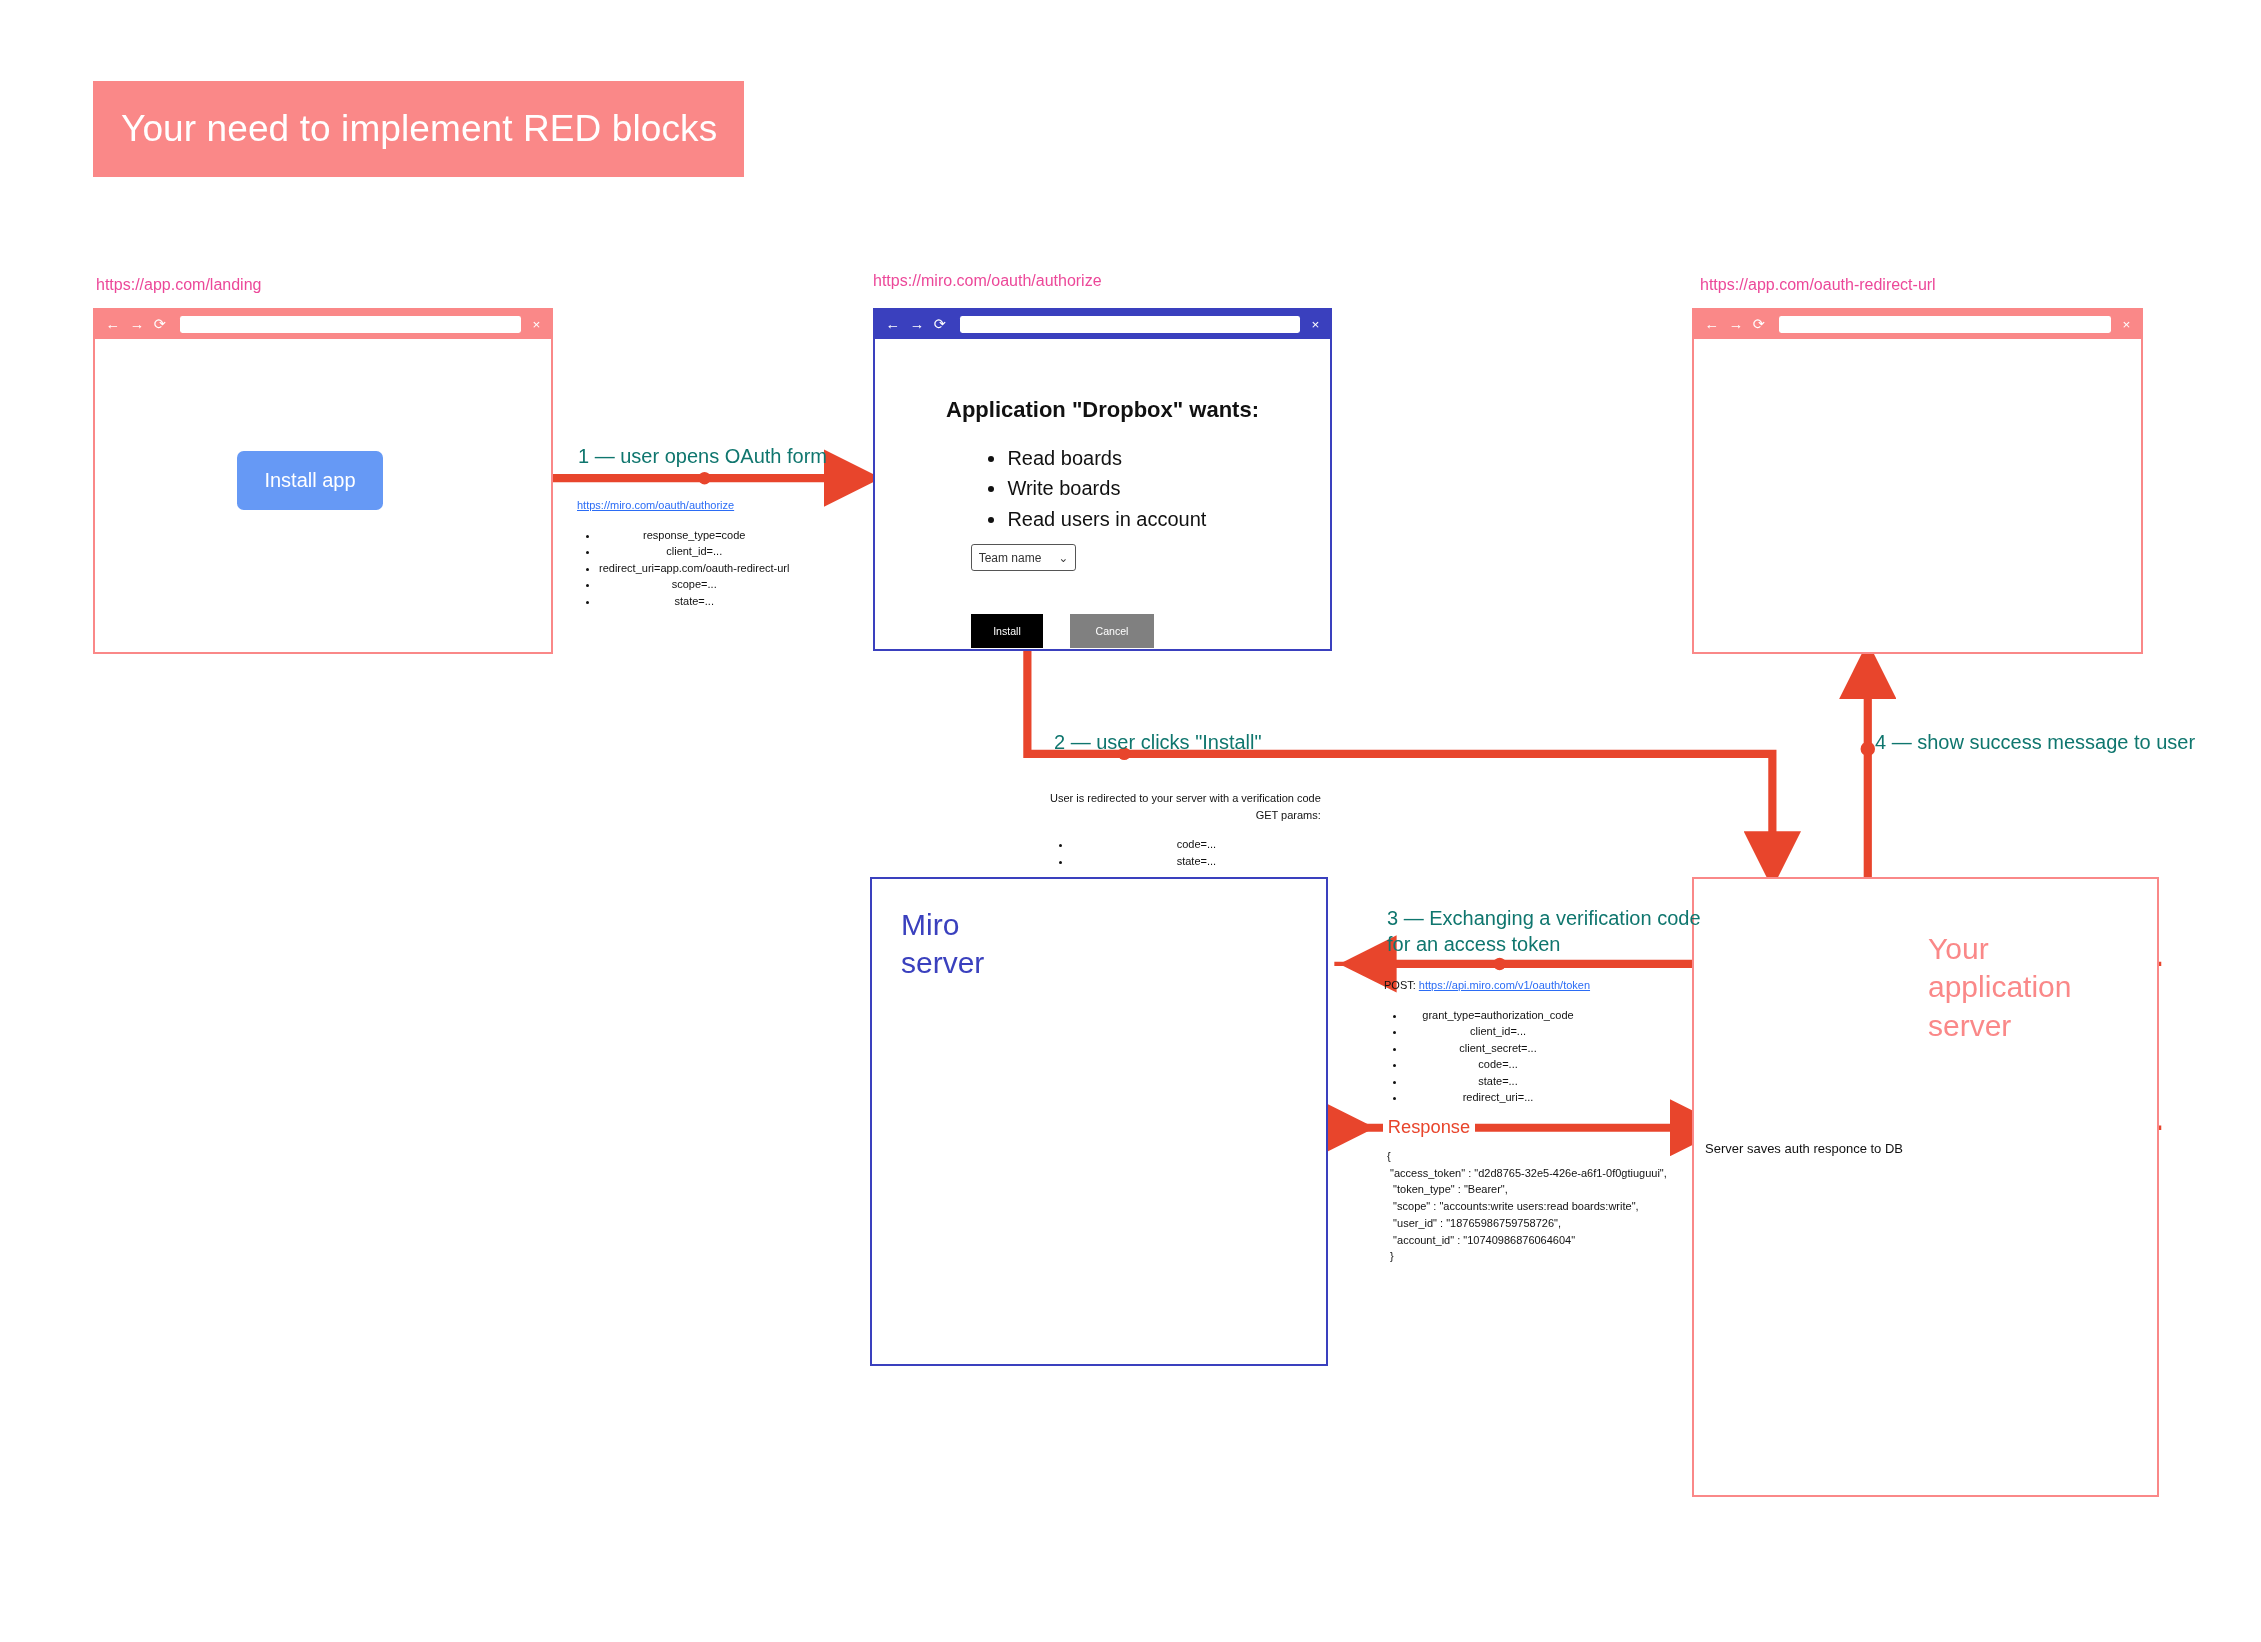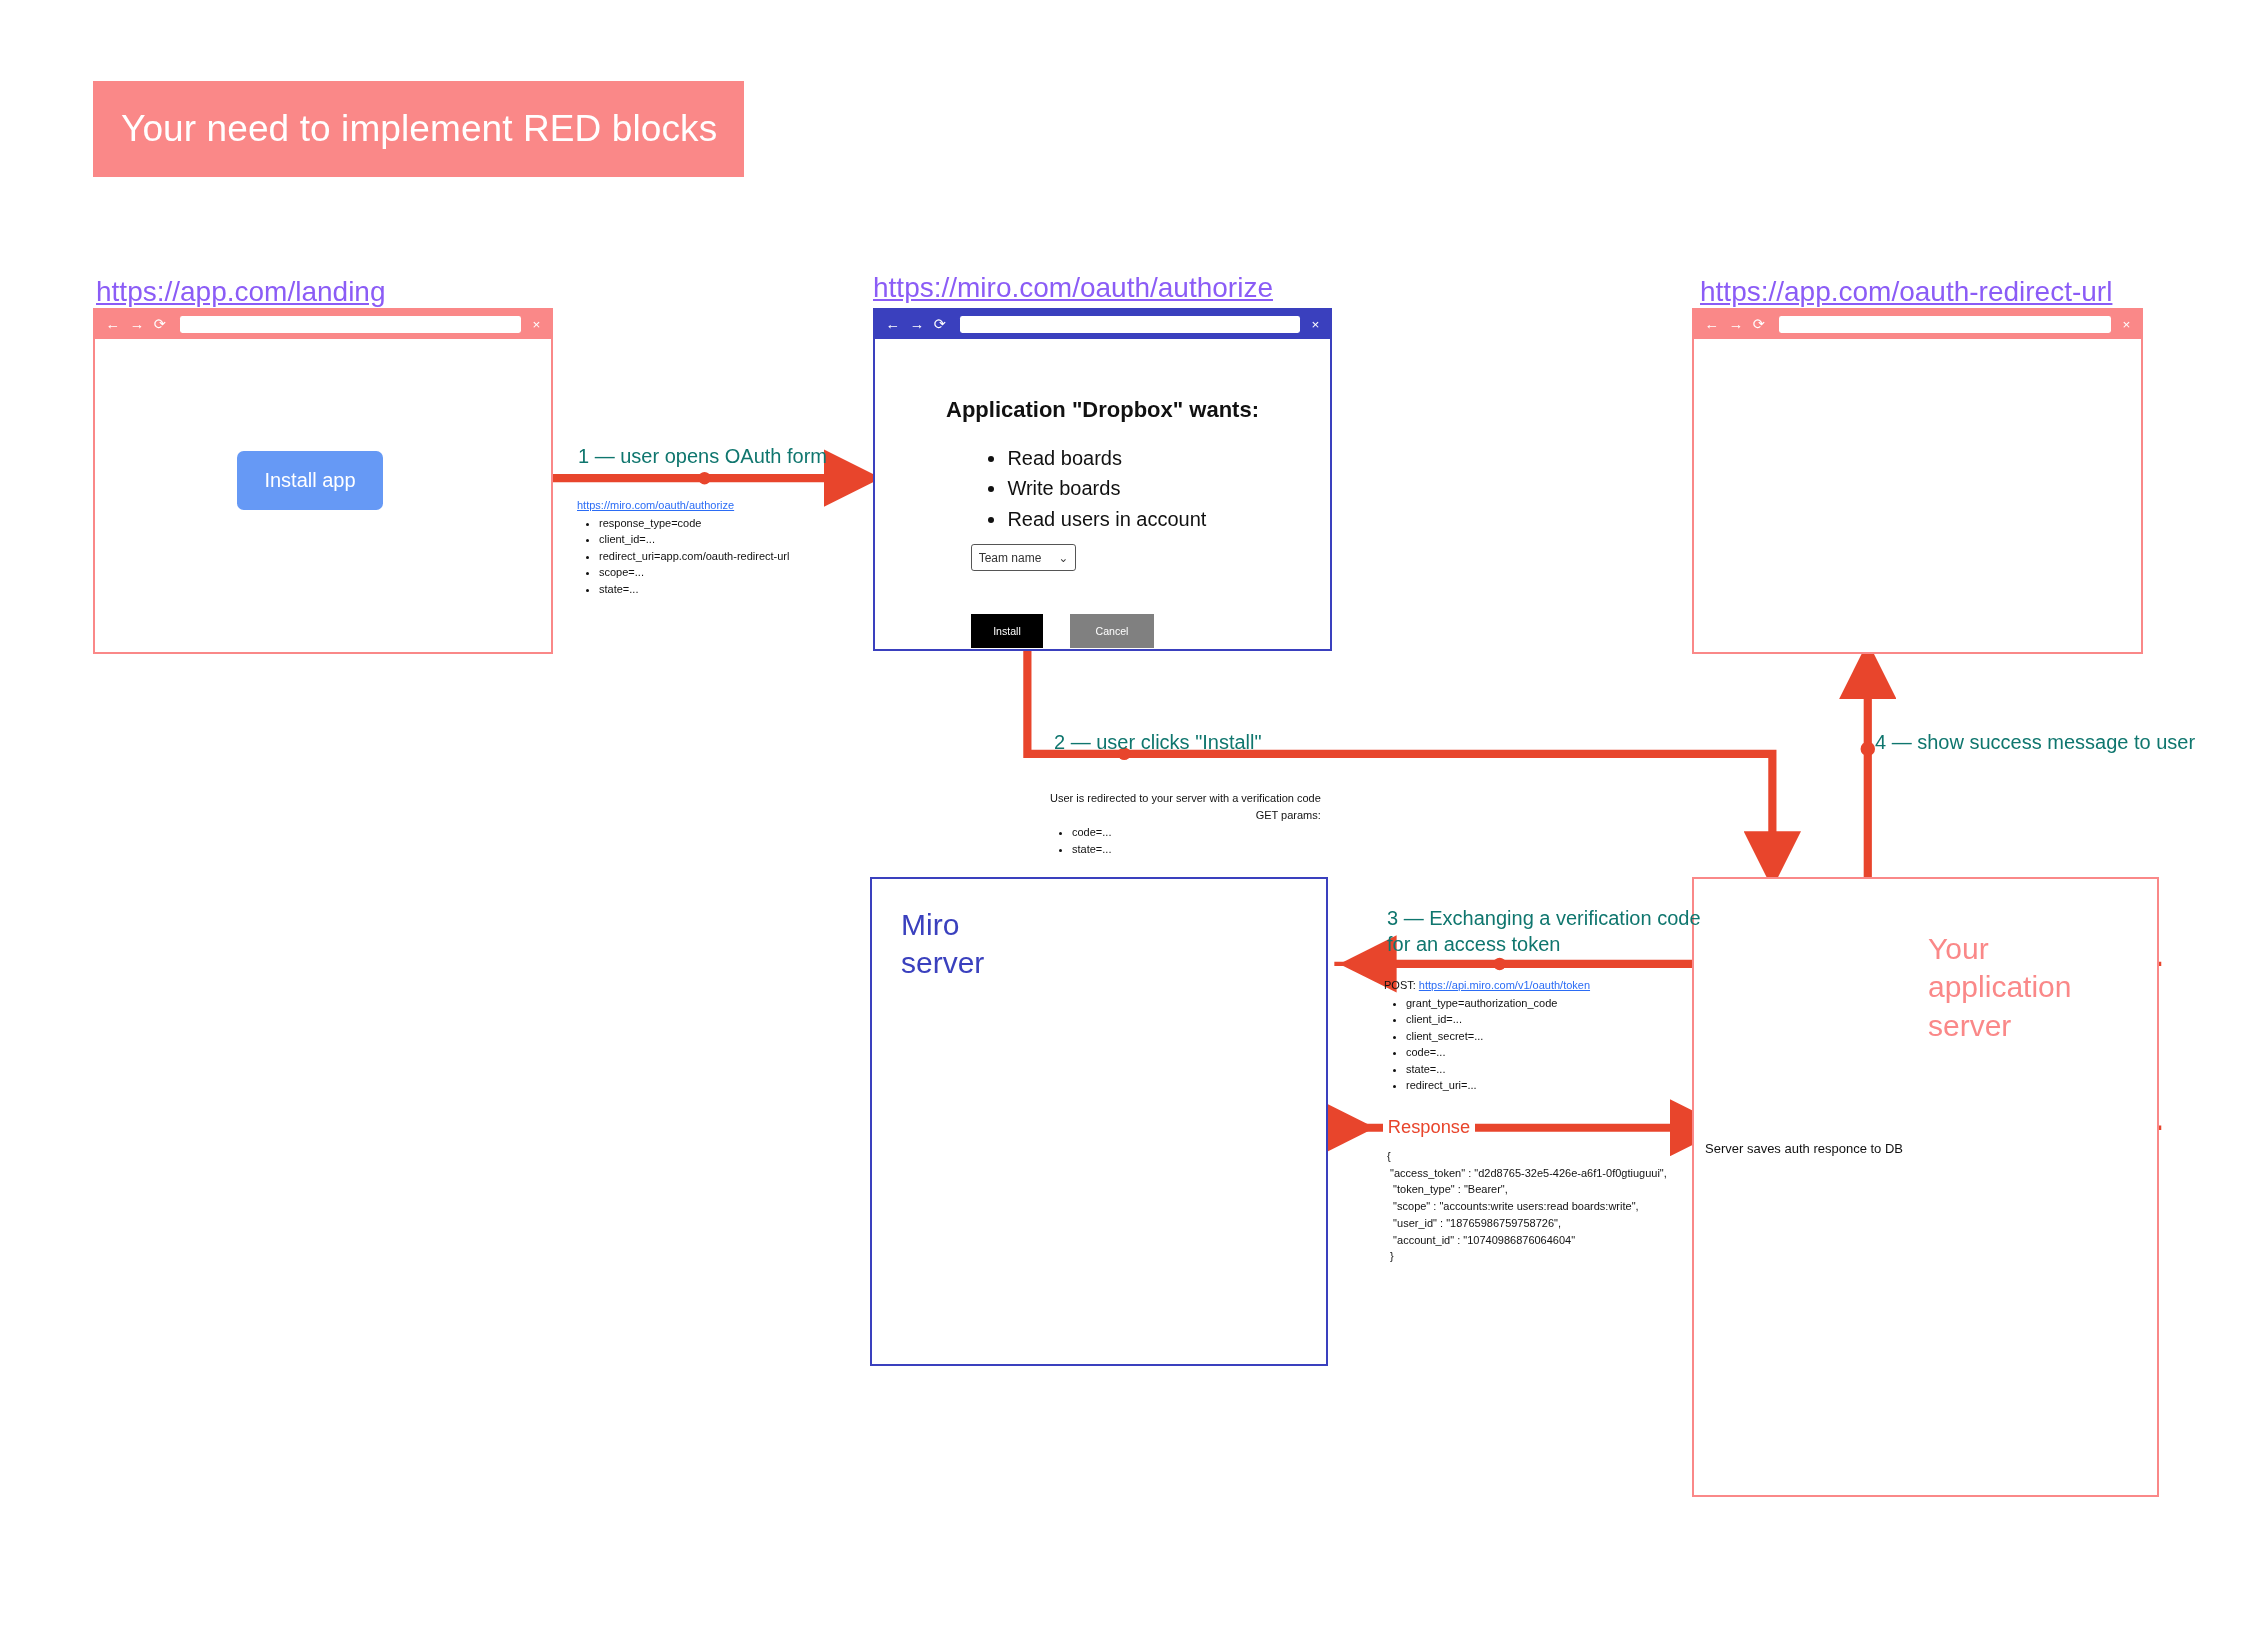--- a/index.html
+++ b/index.html
@@ -19,22 +19,21 @@
     display: flex; align-items: center;
   }
   #title-banner .txt {
     color: #ffffff; font-size: 37px; font-weight: 400;
     padding-left: 28px; letter-spacing: 0.1px;
   }
 
   
   .url-caption {
     position: absolute;
-    color: #8b5cf6; font-size: 28px;
-    text-decoration: underline;
+    color: #ec4899; font-size: 16px;
     white-space: nowrap;
   }
 
   
   .browser { position: absolute; background: #ffffff; }
   .browser.red  { border: 2.4px solid #FA8888; }
   .browser.blue { border: 2.4px solid #3A40BE; }
 
   .chrome {
     display: flex; align-items: center;
@@ -113,21 +112,21 @@
   .flow-label {
     position: absolute; color: #E8452C; font-size: 18.3px;
     background: #ffffff; padding: 0 4.8px; white-space: nowrap;
   }
 
   
   .detail-block { position: absolute; font-size: 11px; color: #111; line-height: 1.5; }
   .detail-block .link {
     color: #2B6CF5; text-decoration: underline; font-size: 11px;
   }
-  .detail-block ul { list-style: disc; padding-left: 22px; margin-top: 1px; }
+  .detail-block ul { list-style: disc; padding-left: 22px; margin-top: 13px; text-align: center; }
   .detail-block li { font-size: 11px; }
   .detail-block .plain { font-size: 11px; text-align: right; }
   .detail-block .post-line { font-size: 11px; color:#111; }
 
   .json-block {
     position: absolute; font-size: 11px; color: #111; line-height: 1.52;
     white-space: pre; font-family: "Liberation Sans", sans-serif;
   }
 
   .note-text { position: absolute; font-size: 13px; color: #111; white-space: nowrap; }

